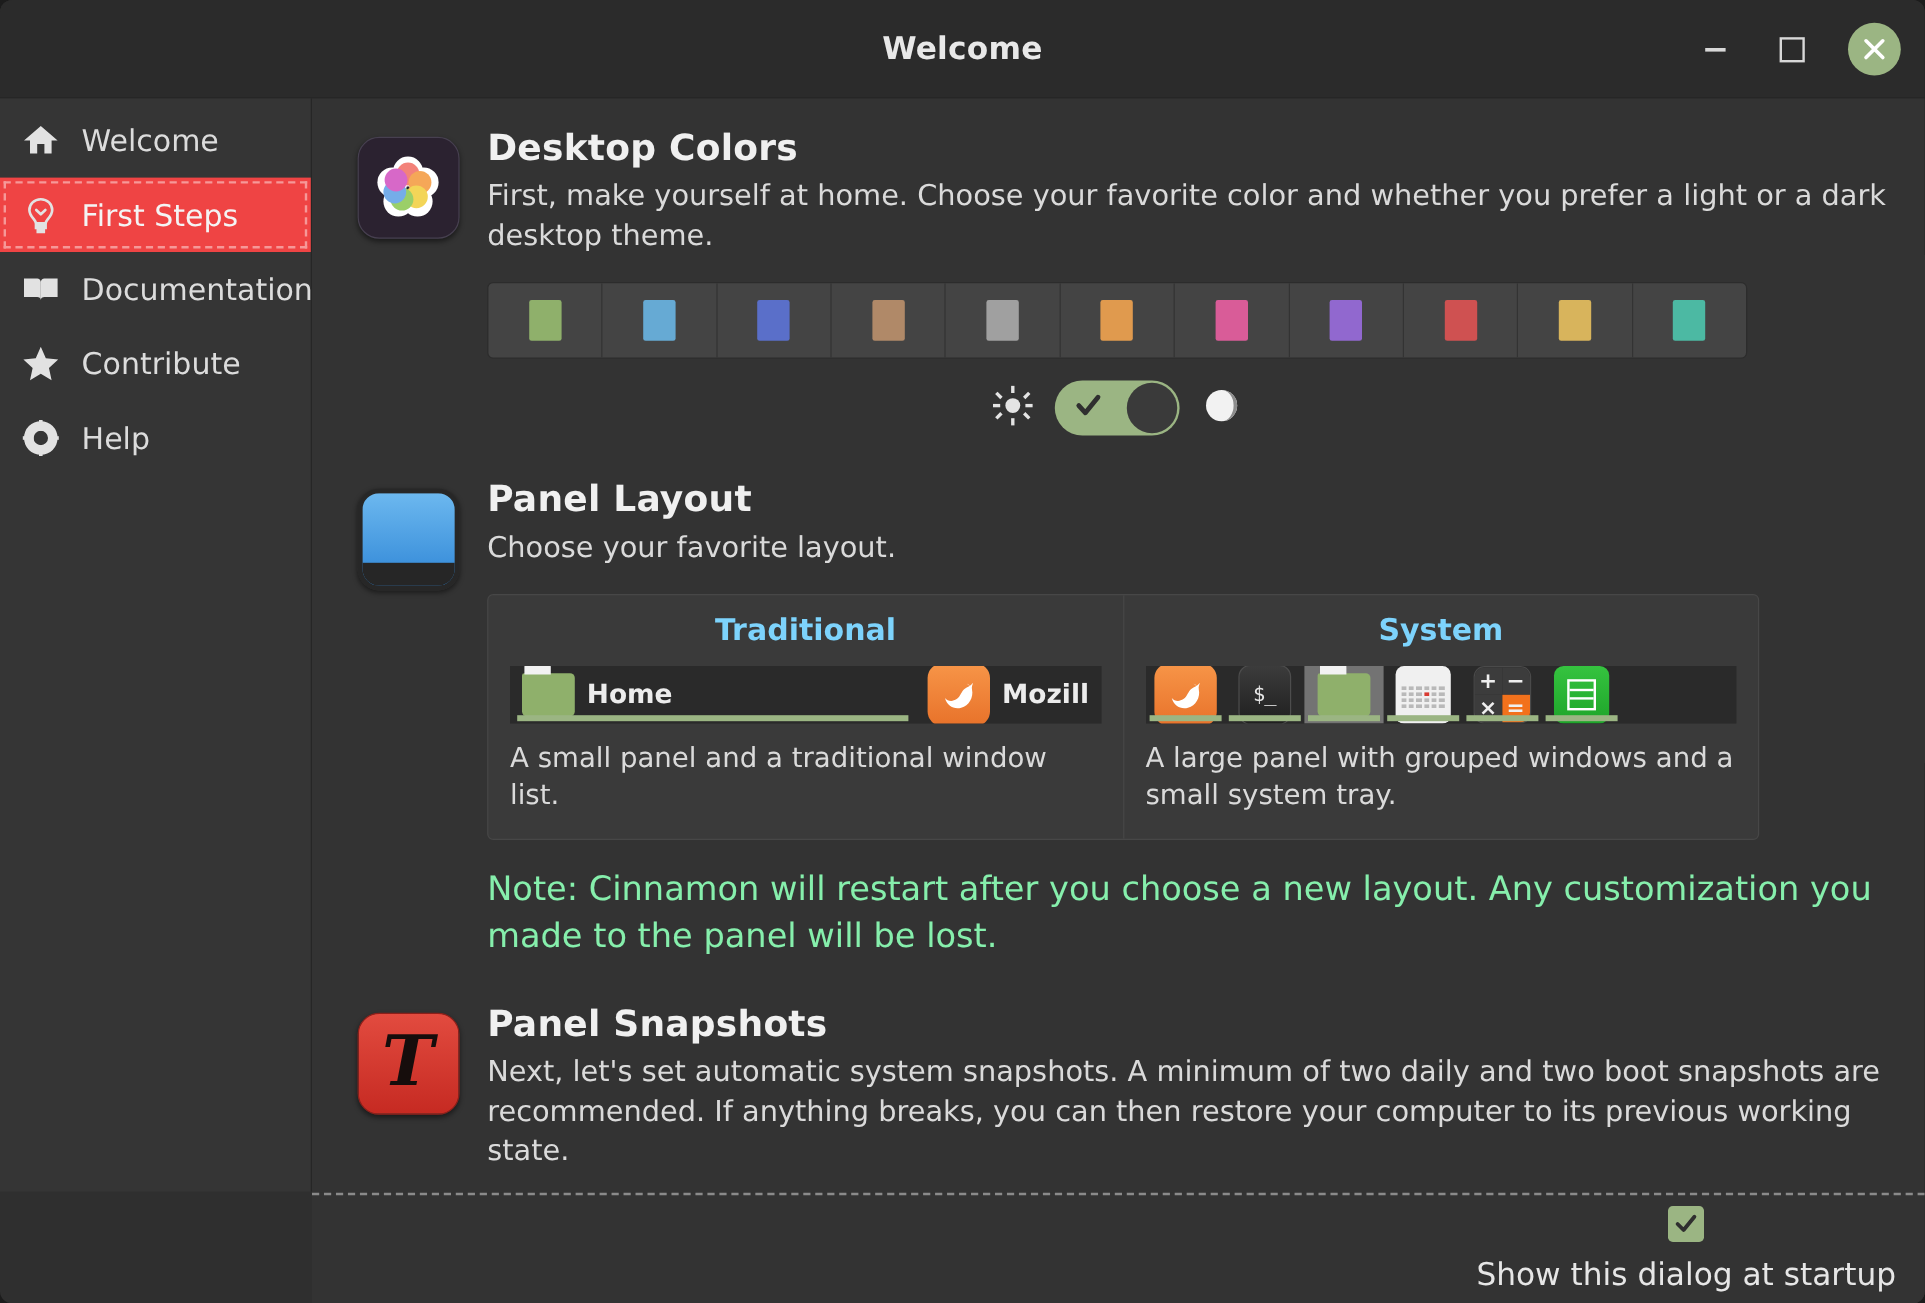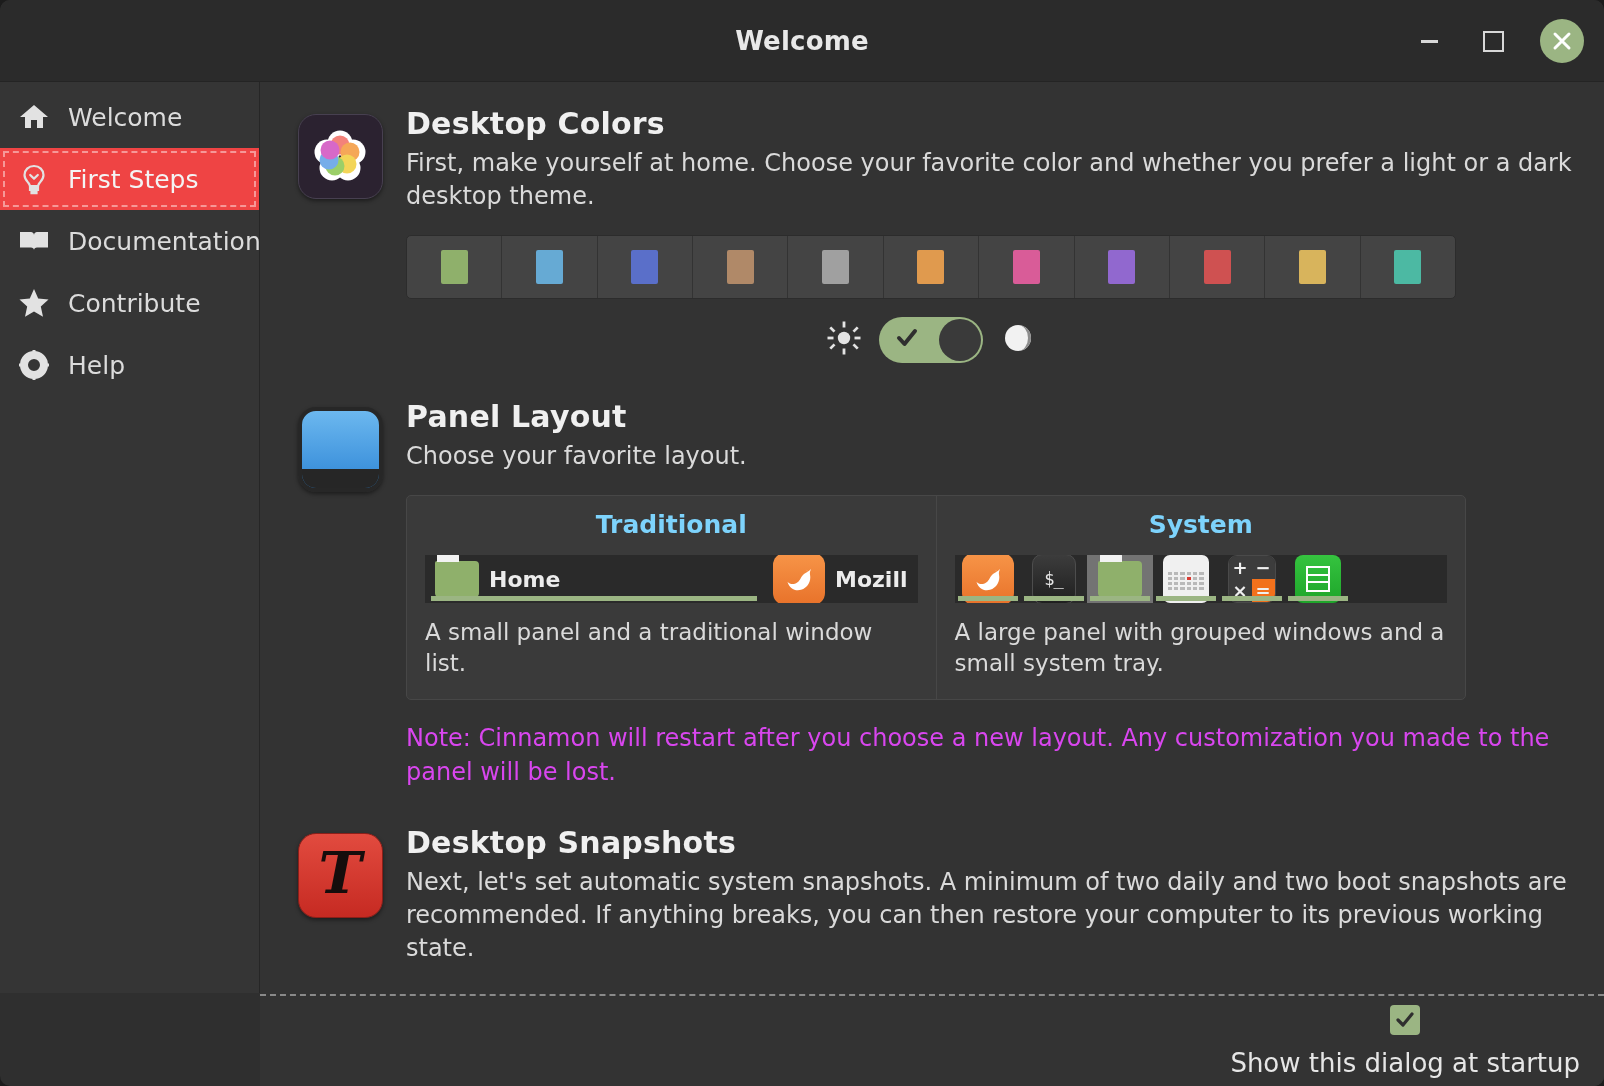--- a/index.html
+++ b/index.html
@@ -417,22 +417,22 @@
   .ico-sheet .tbl {
     width: 24px; height: 26px;
     border: 2.5px solid #ffffff;
     display: grid;
     grid-template-rows: 1fr 1fr 1fr;
   }
   .ico-sheet .tbl i { border-bottom: 2px solid #ffffff; }
   .ico-sheet .tbl i:last-child { border-bottom: none; }
 
   .note-text {
-    font-size: 24px;
-    color: #d946ef;
+    font-size: 28px;
+    color: #86efac;
     line-height: 1.38;
     margin-top: 22px;
     padding-right: 30px;
   }
 
   
   #footer {
     height: 92px;
     min-height: 92px;
     background: #333333;
@@ -743,21 +743,21 @@
 
         <div class="sec-gap"></div>
 
         <div class="section">
           <div class="sec-icon-col">
             <div class="appicon snapshot">
               <span>T</span>
             </div>
           </div>
           <div class="sec-main">
-            <div class="sec-title">Desktop Snapshots</div>
+            <div class="sec-title">Panel Snapshots</div>
             <div class="sec-desc">Next, let's set automatic system snapshots. A minimum of two daily and two boot snapshots are recommended. If anything breaks, you can then restore your computer to its previous working state.</div>
           </div>
         </div>
 
       </div>
 
       <div id="footer">
         <div id="startup-check">
           <span class="box">
             <svg width="22" height="22" viewBox="0 0 22 22">

